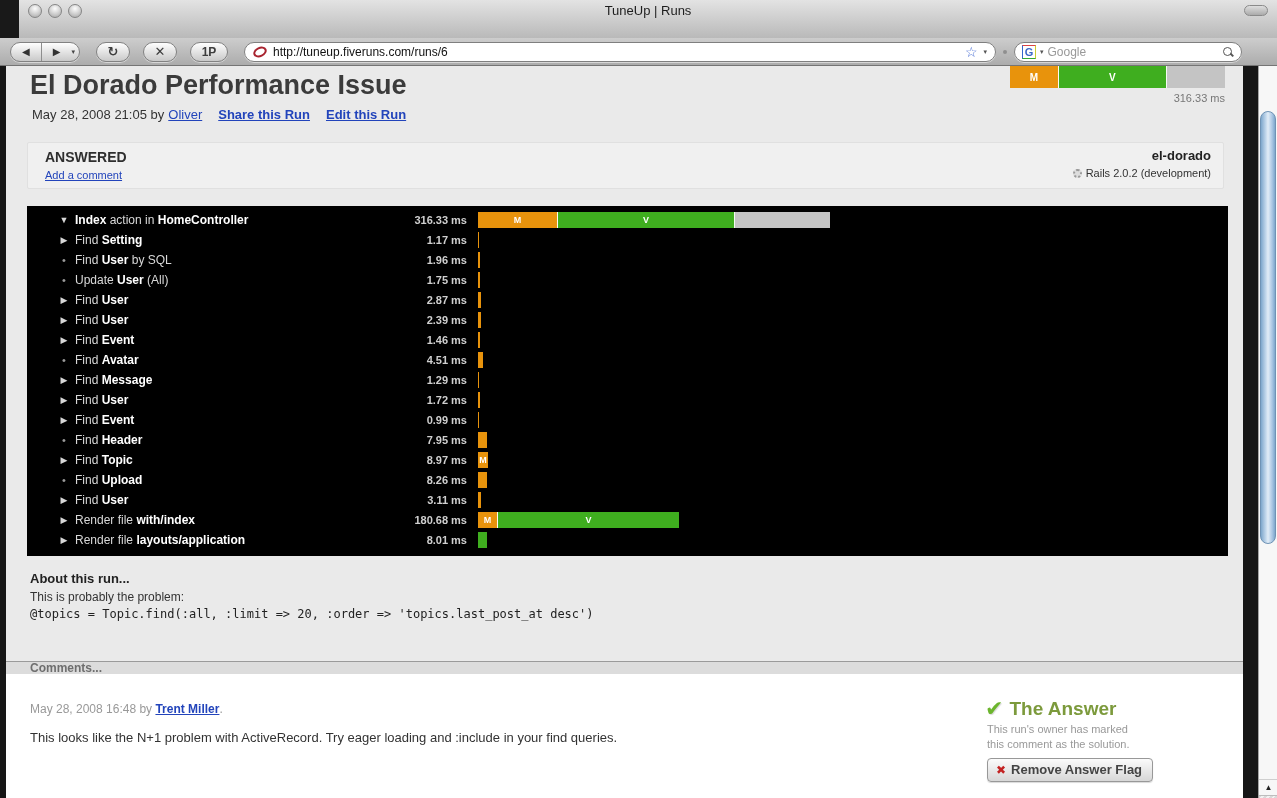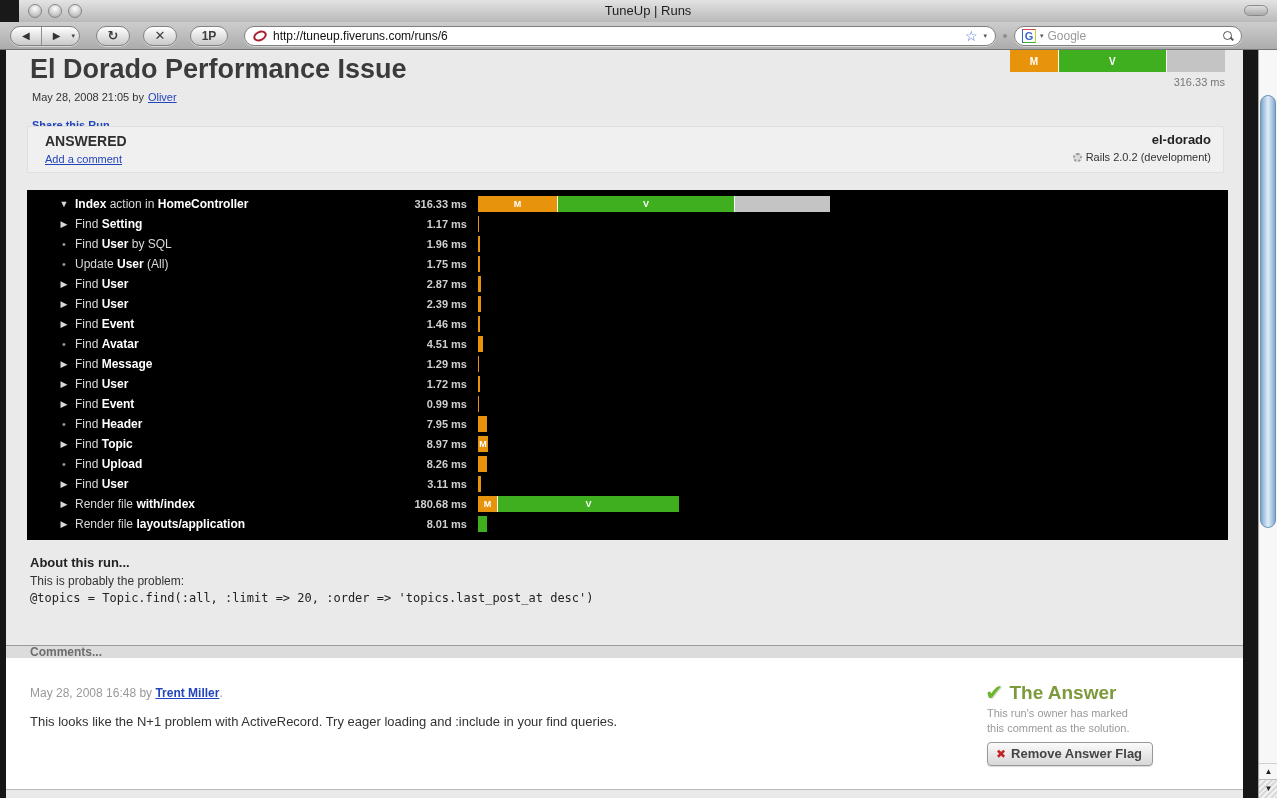--- a/index.html
+++ b/index.html
@@ -1,20 +1,20 @@
 <!DOCTYPE html>
 <html><head>
 <meta charset="utf-8">
 <style>
   * { margin:0; padding:0; box-sizing:border-box; }
   html,body { width:1277px; height:798px; overflow:hidden; font-family:"Liberation Sans","DejaVu Sans",sans-serif; }
   body { background:#191919; }
 
   
-  .titlebar { position:relative; height:22px; background:linear-gradient(#e3e3e3,#b9b9b9);margin-left:19px; }
+  .titlebar { position:relative; height:38px; background:linear-gradient(#e3e3e3,#b9b9b9);margin-left:19px; }
   .lights { position:absolute; left:9px; top:4px; display:flex; gap:6px; }
   .light { width:14px; height:14px; border-radius:50%; border:1px solid #868686;
            background:radial-gradient(circle at 50% 30%, #fdfdfd 0%, #d6d6d6 45%, #a3a3a3 100%); }
   .win-title { position:absolute; left:0; right:0; top:0; text-align:center; line-height:22px;
                font-size:13px; color:#1e1e1e; }
   .pill-widget { position:absolute; right:9px; top:5px; width:24px; height:11px; border-radius:6px;
                  border:1px solid #8a8a8a; background:linear-gradient(#dedede,#ababab); }
 
   .toolbar { position:relative; height:28px; background:linear-gradient(#cdcdcd,#acacac);
              border-bottom:1px solid #757575; display:flex; align-items:center; padding:0 10px; }
@@ -46,21 +46,21 @@
   .mag::before { content:""; position:absolute; left:1px; top:1px; width:7px; height:7px;
                  border:1.5px solid #555; border-radius:50%; }
   .mag::after { content:""; position:absolute; left:8px; top:8px; width:4px; height:1.5px;
                 background:#555; transform:rotate(45deg); }
 
   
   .viewport { position:relative; height:748px; background:#161616; }
   .page { position:absolute; left:6px; top:0; width:1237px; height:748px; background:#eaeaea; }
 
   .h1 { position:absolute; left:24px; top:4px; font-size:27px; font-weight:bold; color:#3b3b3b; }
-  .meta { position:absolute; left:26px; top:41px; font-size:11px; color:#333; display:flex; gap:16px;flex-direction:column; }
+  .meta { position:absolute; left:26px; top:41px; font-size:13px; color:#333; display:flex; gap:16px; }
   .meta a, a.link { color:#2244bb; text-decoration:underline; cursor:pointer; }
   .meta .grp { display:flex; gap:4px; }
   .meta .lnk-bold, .cmeta a { font-weight:bold; }
 
   .minibar { position:absolute; left:1004px; top:0; width:215px; height:22px; display:flex; overflow:hidden; }
   .minibar .seg { height:100%; display:flex; align-items:center; justify-content:center;
                   font-size:10px; font-weight:bold; color:#fff; }
   .mini-total { position:absolute; left:1004px; top:26px; width:215px; text-align:right;
                 font-size:11px; color:#777; }
 

